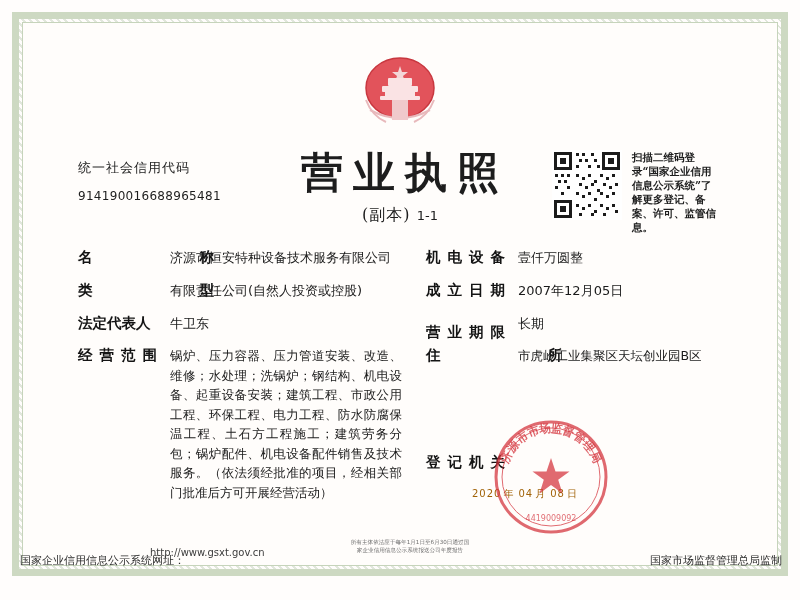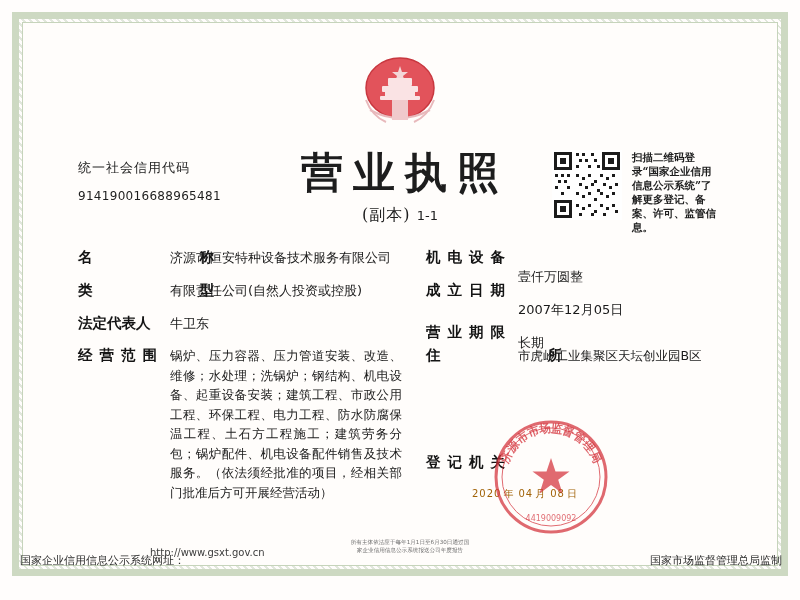--- a/index.html
+++ b/index.html
@@ -140,21 +140,21 @@
     font-size: 13px;
     color: #1a1a1a;
   }
   .sp2 { letter-spacing: 26px; }
   .sp1 { letter-spacing: 7px; }
 
   .left-col { left: 78px; }
   .right-col { left: 426px; }
 
   .val-left { position: absolute; left: 170px; }
-  .val-right { position: absolute; left: 518px; margin-top: 19px; }
+  .val-right { position: absolute; left: 518px; }
 
   .scope-text {
     position: absolute;
     left: 170px; top: 346px;
     width: 232px;
     font-size: 12.5px;
     line-height: 19.5px;
     color: #1a1a1a;
     text-align: justify;
   }

